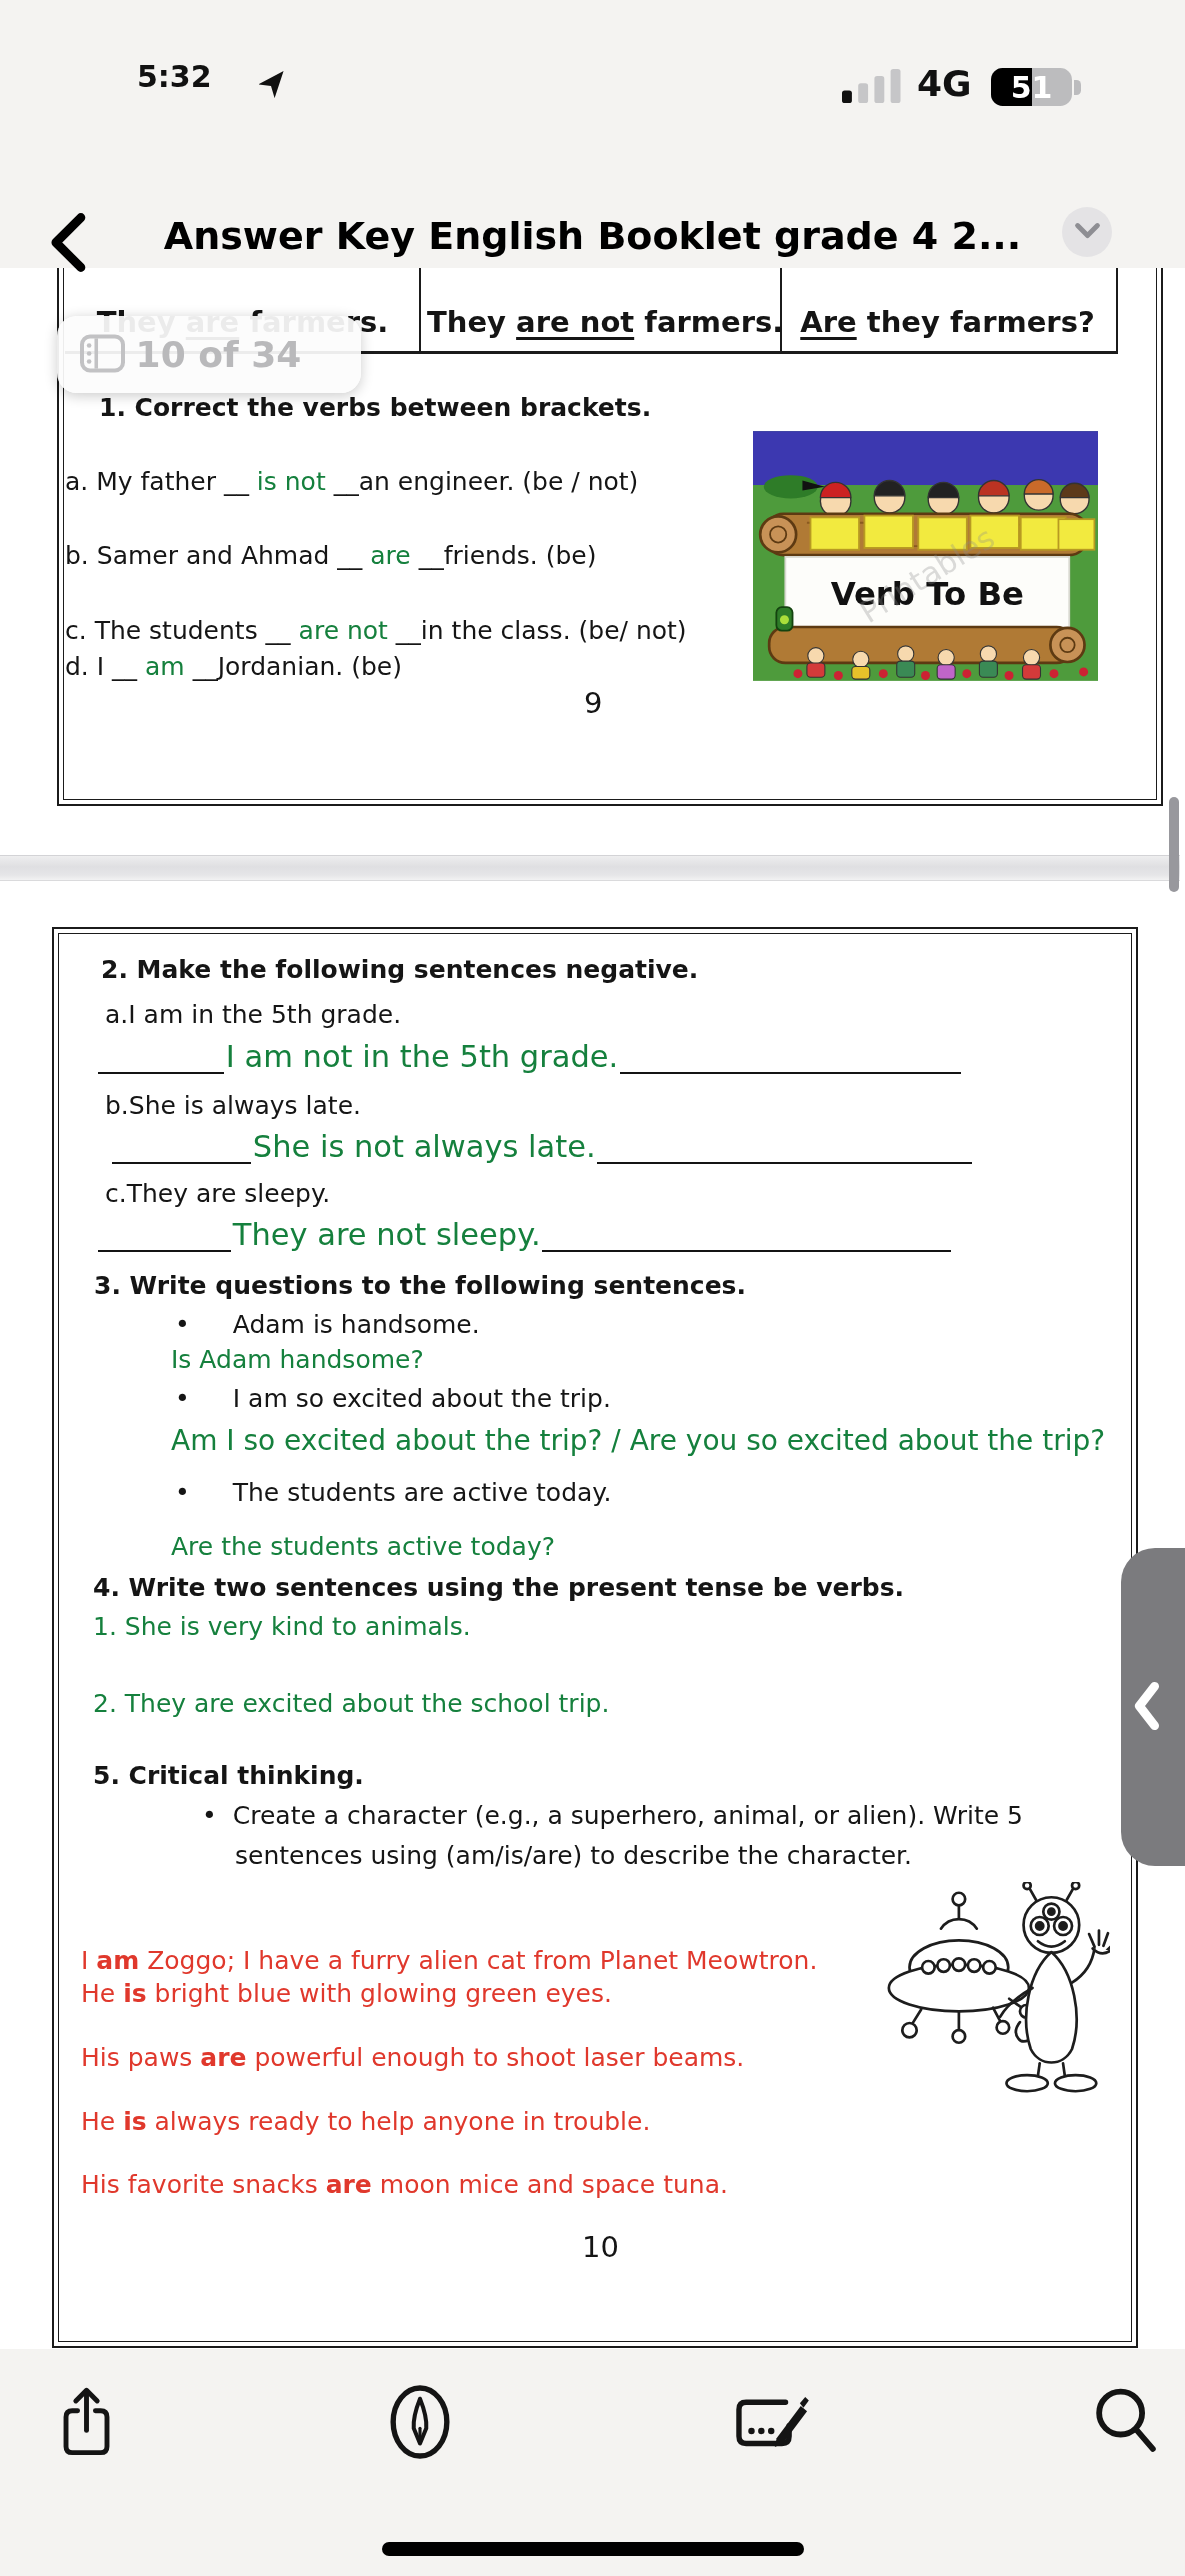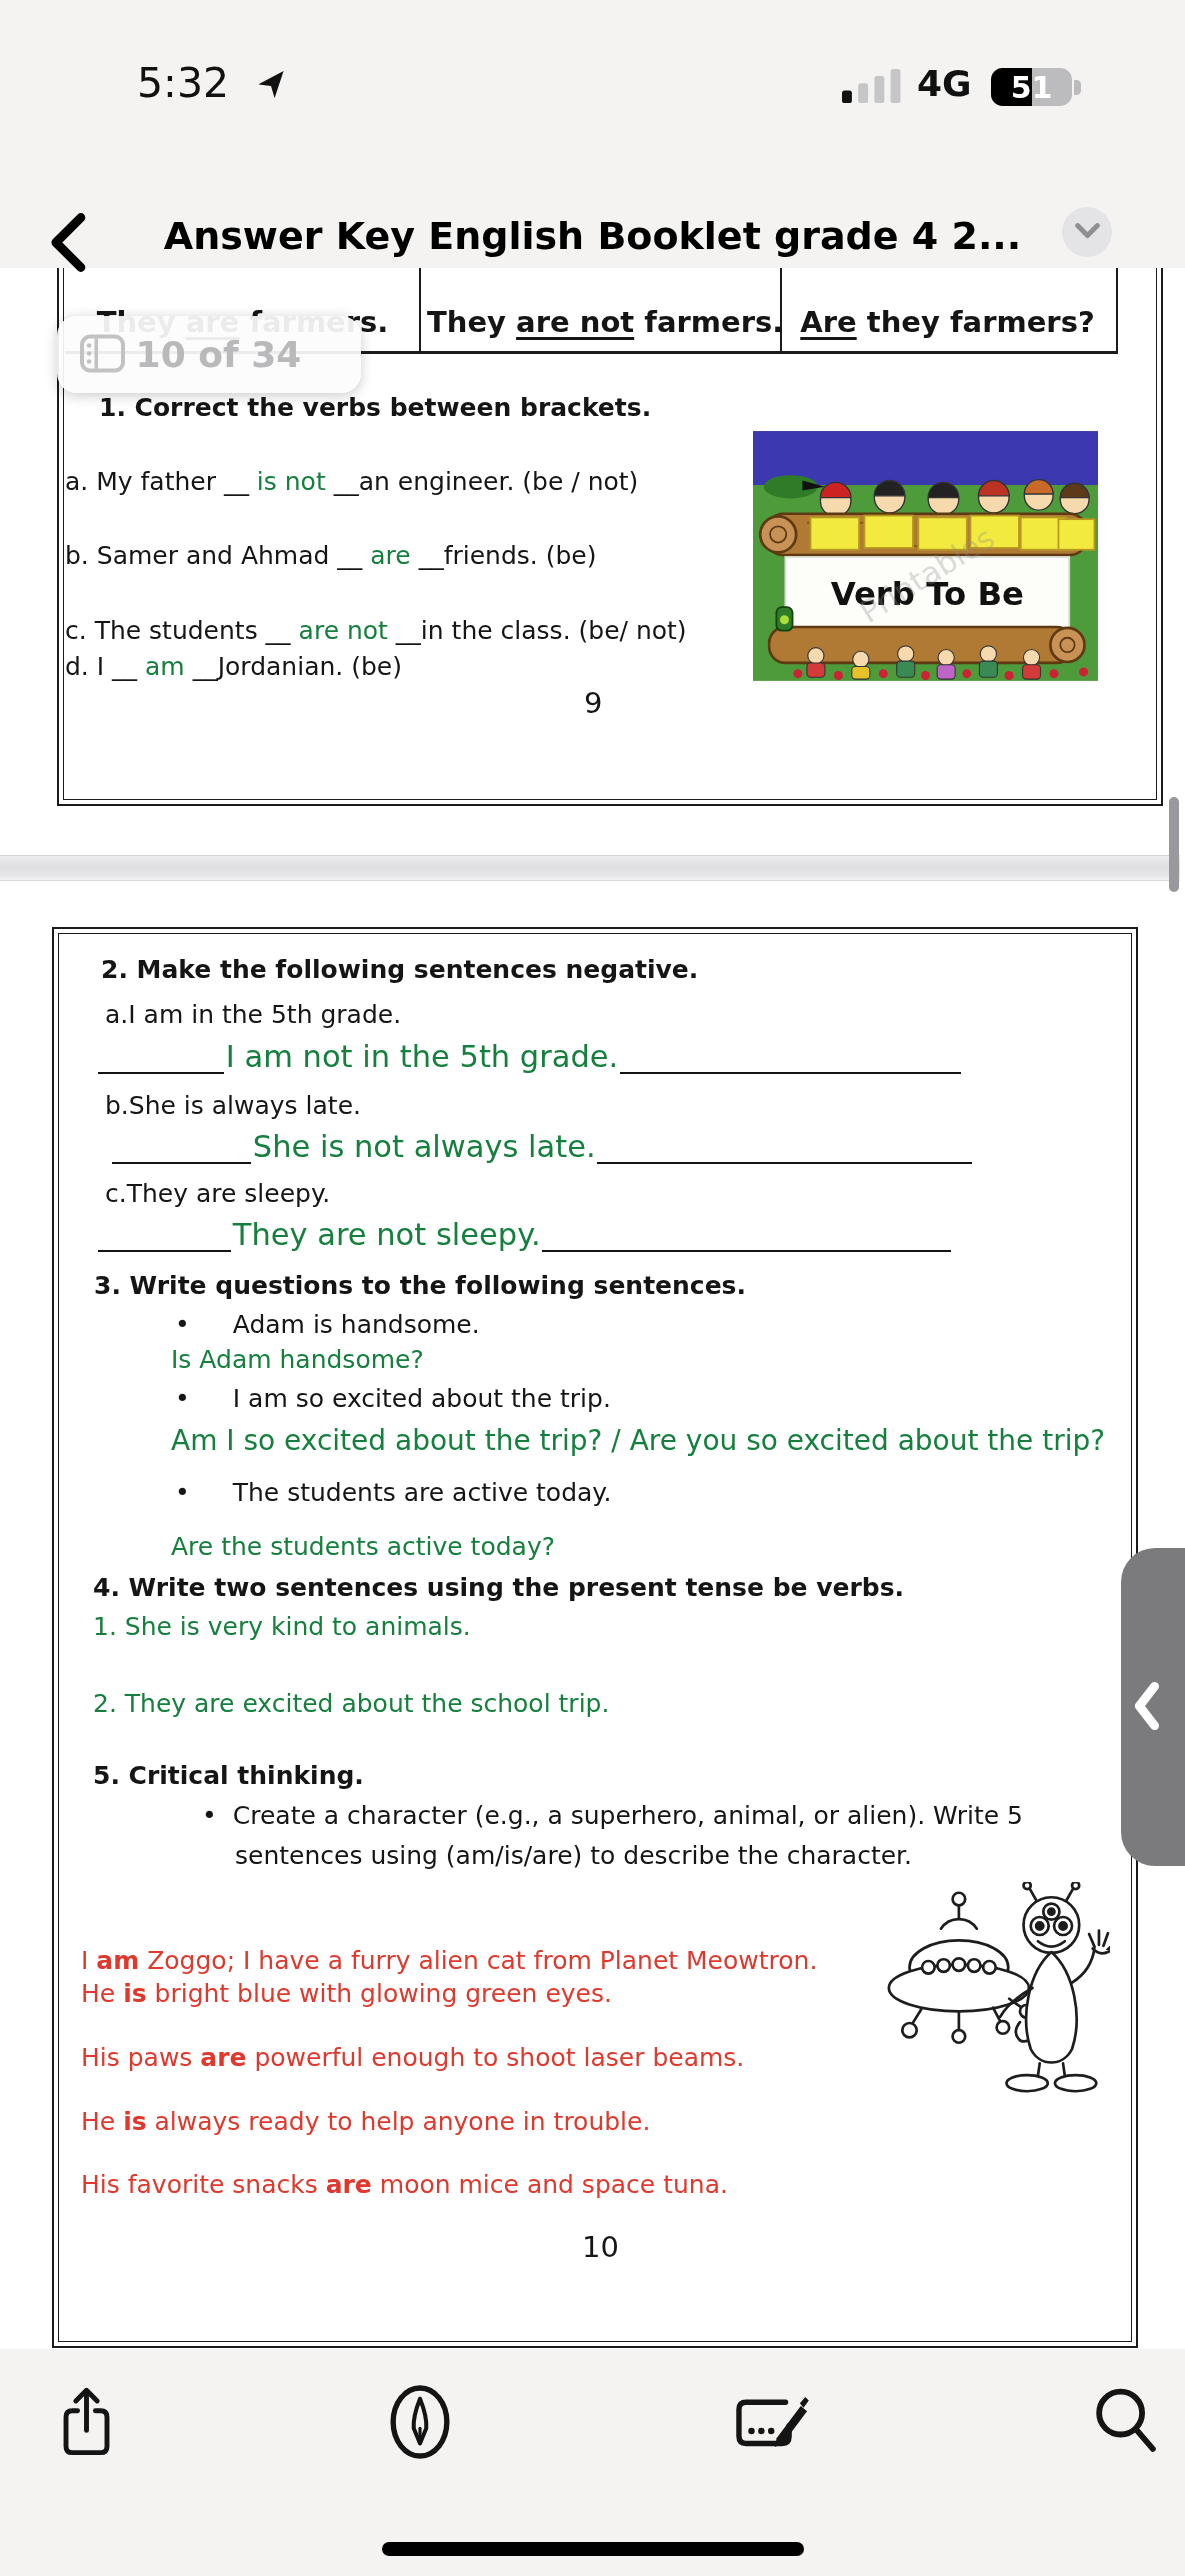--- a/index.html
+++ b/index.html
@@ -3,21 +3,21 @@
 <meta charset="utf-8">
 <style>
   html,body{margin:0;padding:0;background:#ddd;}
   .phone{position:relative;width:1186px;height:2576px;background:#ffffff;overflow:hidden;
          font-family:"DejaVu Sans","Liberation Sans",sans-serif;}
   .abs{position:absolute;}
   .t{white-space:nowrap;color:#151515;}
   
   .top-chrome{left:0;top:0;width:1186px;height:268px;background:#f4f3f1;z-index:40;}
   .bottom-chrome{left:0;top:2349px;width:1186px;height:227px;background:#f4f3f1;z-index:40;}
-  .time{left:137px;top:59px;font-size:41px;font-weight:normal;color:#111;}
+  .time{left:137px;top:59px;font-size:30px;font-weight:bold;color:#111;}
   .navtitle{left:0;top:214px;width:1033px;text-align:center;font-size:38px;font-weight:bold;color:#000;}
   .circ-btn{left:1062px;top:207px;width:50px;height:50px;border-radius:50%;background:#e4e3e5;
             display:flex;align-items:center;justify-content:center;}
   
   .bat{left:991px;top:68px;width:81px;height:38px;border-radius:11.7px;overflow:hidden;background:#bcbcbe;}
   .bat-fill{position:absolute;left:0;top:0;height:100%;background:#000;}
   .bat-num{position:absolute;left:0;top:0;width:100%;height:100%;display:flex;align-items:center;justify-content:center;
            color:#fff;font-weight:bold;font-size:30px;}
   .bat-nub{left:1074px;top:80px;width:7.2px;height:15.3px;background:#bcbcbe;border-radius:0 4.5px 4.5px 0;}
   

